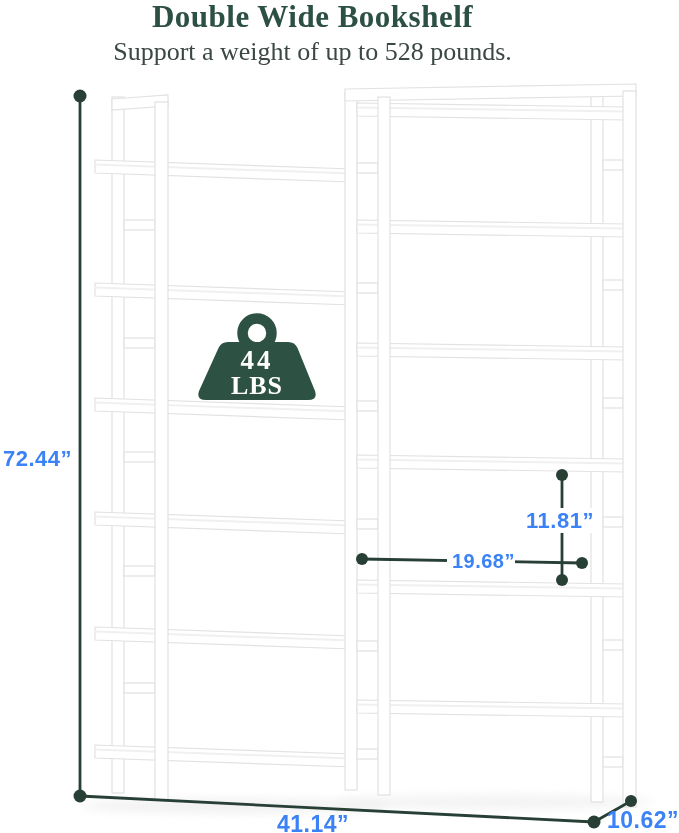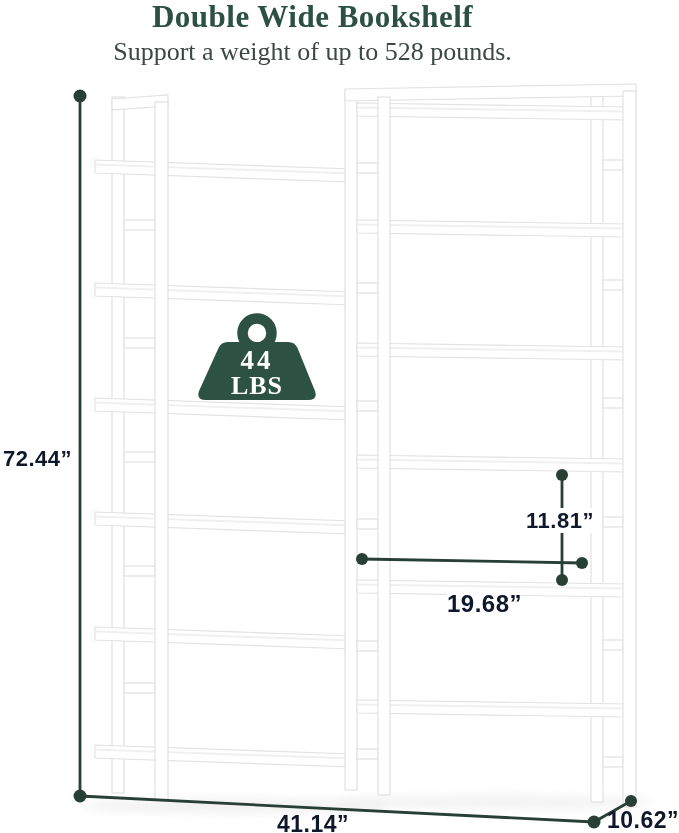--- a/index.html
+++ b/index.html
@@ -5,28 +5,28 @@
   html,body{margin:0;padding:0;background:#fff;}
   .stage{position:relative;width:679px;height:833px;background:#ffffff;overflow:hidden;
          font-family:"Liberation Sans",sans-serif;}
   .header{position:absolute;top:0;left:0;width:679px;text-align:center;
           transform:translateX(-27px);}
   .header h1{margin:0;font:700 31px/1.12 "Liberation Serif",serif;color:#2d5044;
              letter-spacing:.5px;}
   .header .subtitle{margin-top:2px;font:400 26px/1.15 "Liberation Serif",serif;color:#3c4843;}
   svg.art{position:absolute;left:0;top:0;}
   .dim-label{position:absolute;font:700 22px/1.05 "Liberation Sans",sans-serif;
-             color:#0f172a;letter-spacing:.5px;white-space:nowrap;}
+             color:#3b82f6;letter-spacing:.5px;white-space:nowrap;}
   #lbl-height{left:0;top:447px;width:72px;text-align:right;}
   #lbl-width{left:253px;top:812px;width:120px;text-align:center;font-size:23px;}
   #lbl-depth{left:607px;top:808px;font-size:23px;}
   #lbl-inner-h{left:522px;top:508px;width:76px;text-align:center;font-size:22px;
                background:#fff;padding:1px 0;}
-  #lbl-inner-w{left:447px;top:550px;width:68px;text-align:right;font-size:24px;
-               background:#fff;padding:1px 0;margin-top:40px;}
+  #lbl-inner-w{left:447px;top:550px;width:68px;text-align:right;font-size:20px;
+               background:#fff;padding:1px 0;}
 </style>
 </head>
 <body>
 
 <div class="stage">
 
   <div class="header">
     <h1>Double Wide Bookshelf</h1>
     <div class="subtitle">Support a weight of up to 528 pounds.</div>
   </div>

